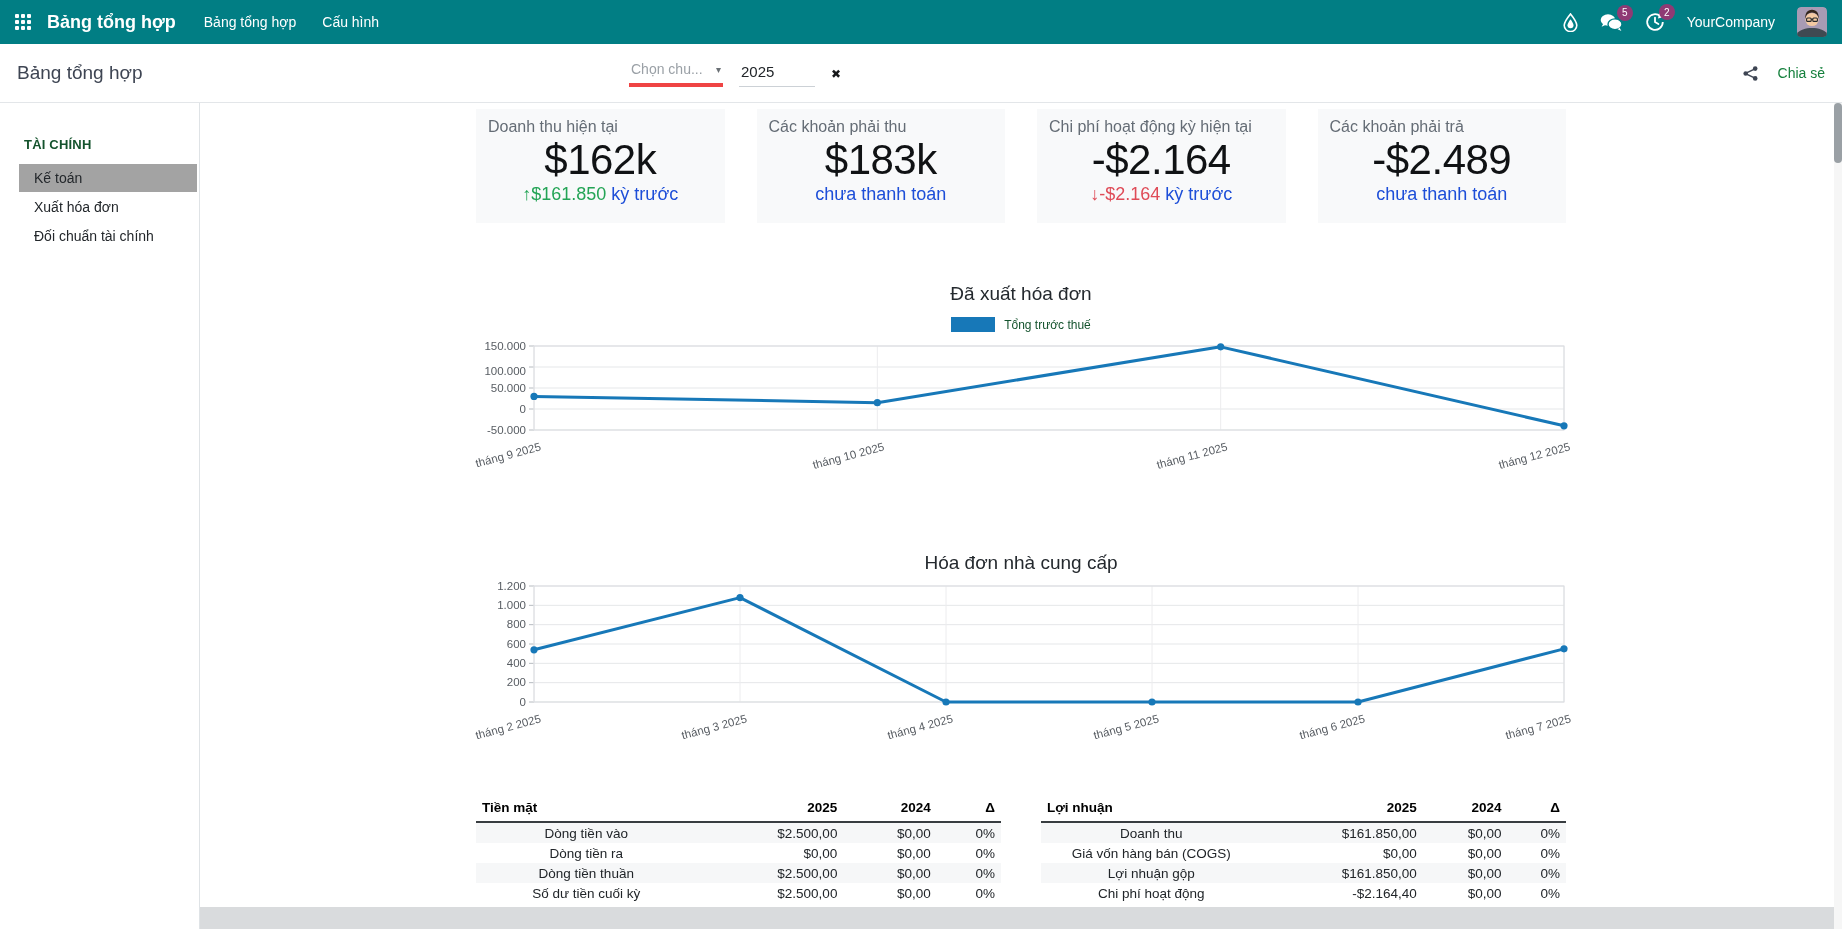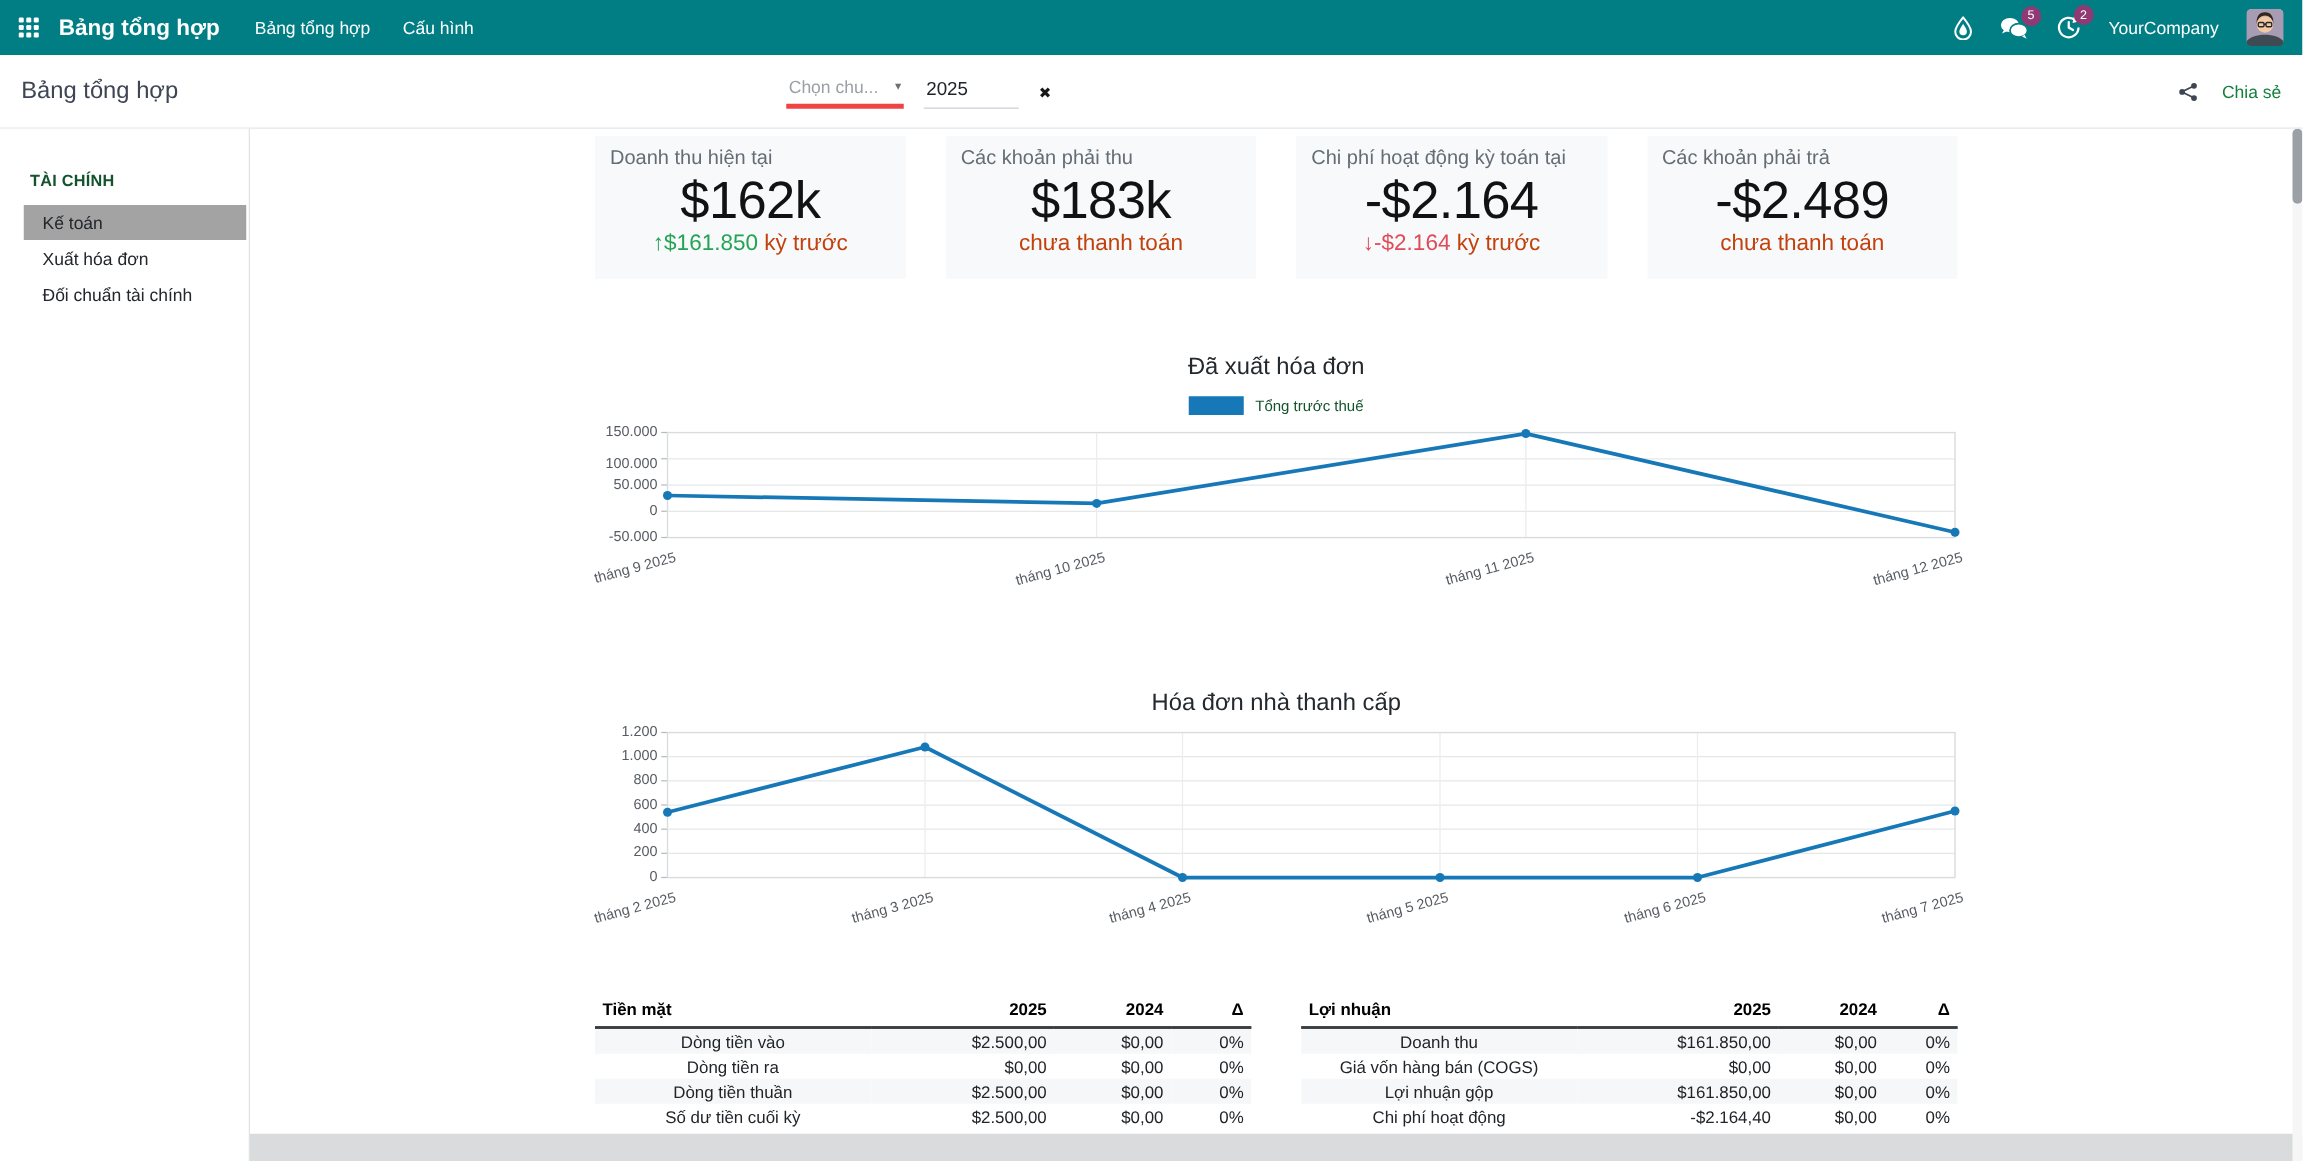--- a/index.html
+++ b/index.html
@@ -38,21 +38,21 @@
   .inner{width:1090px;margin:0 auto;padding-top:6px;}
 
   
   .kpi-row{display:flex;gap:32px;}
   .kpi-card{flex:1;background:#f8f9fa;padding:9px 12px 10px;height:114px;}
   .kpi-title{font-size:16px;color:#646c75;white-space:nowrap;overflow:hidden;}
   .kpi-value{font-size:42px;color:#101214;text-align:center;line-height:1.12;letter-spacing:-.5px;}
   .kpi-sub{font-size:18px;text-align:center;margin-top:1px;white-space:nowrap;}
   .green{color:#23a455;}
   .red{color:#df4b57;}
-  .muted{color:#c2410c;}
+  .muted{color:#1d4ed8;}
   .kpi-arrow{font-weight:700;}
 
   
   .chart-block1{margin-top:60px;}
   .chart-block2{margin-top:72px;}
   .chart-title{text-align:center;font-size:19px;color:#24292e;}
   .legend{display:flex;justify-content:center;align-items:center;gap:9px;margin-top:12px;font-size:12px;color:#14532d;}
   .swatch{width:44px;height:15px;display:inline-block;}
   .plot-wrap{position:relative;width:1088px;margin-top:14px;}
   .chart-block2 .plot-wrap{margin-top:12px;}
@@ -171,21 +171,21 @@
           <div class="kpi-title">Doanh thu hiện tại</div>
           <div class="kpi-value">$162k</div>
           <div class="kpi-sub"><span class="green kpi-arrow">↑</span><span class="green">$161.850</span><span class="muted"> kỳ trước</span></div>
         </div>
         <div class="kpi-card">
           <div class="kpi-title">Các khoản phải thu</div>
           <div class="kpi-value">$183k</div>
           <div class="kpi-sub"><span class="muted">chưa thanh toán</span></div>
         </div>
         <div class="kpi-card">
-          <div class="kpi-title">Chi phí hoạt động kỳ toán tại</div>
+          <div class="kpi-title">Chi phí hoạt động kỳ hiện tại</div>
           <div class="kpi-value">-$2.164</div>
           <div class="kpi-sub"><span class="red kpi-arrow">↓</span><span class="red">-$2.164</span><span class="muted"> kỳ trước</span></div>
         </div>
         <div class="kpi-card">
           <div class="kpi-title">Các khoản phải trả</div>
           <div class="kpi-value">-$2.489</div>
           <div class="kpi-sub"><span class="muted">chưa thanh toán</span></div>
         </div>
       </div>
 
@@ -224,21 +224,21 @@
             <div class="ytick" style="top:18px">100.000</div>
             <div class="ytick" style="top:-7.5px">150.000</div>
             <div class="xtick" style="right:1022.0px;top:94px">tháng 9 2025</div>
             <div class="xtick" style="right:678.7px;top:94px">tháng 10 2025</div>
             <div class="xtick" style="right:335.3px;top:94px">tháng 11 2025</div>
             <div class="xtick" style="right:-8.0px;top:94px">tháng 12 2025</div>
           </div>
       </div>
 
       <div class="chart-block2">
-        <div class="chart-title">Hóa đơn nhà thanh cấp</div>
+        <div class="chart-title">Hóa đơn nhà cung cấp</div>
         <div class="plot-wrap" id="plot1" style="height: 166px;">
             <svg style="position:absolute;left:58px;top:0;overflow:visible" width="1030" height="116" viewBox="0 0 1030 116">
               <line x1="0" y1="116" x2="1030" y2="116" stroke="#e5e7e9" stroke-width="1"></line>
               <line x1="-5" y1="116" x2="0" y2="116" stroke="#b6bbc0" stroke-width="1"></line>
               <line x1="0" y1="96.66666666666667" x2="1030" y2="96.66666666666667" stroke="#e5e7e9" stroke-width="1"></line>
               <line x1="-5" y1="96.66666666666667" x2="0" y2="96.66666666666667" stroke="#b6bbc0" stroke-width="1"></line>
               <line x1="0" y1="77.33333333333334" x2="1030" y2="77.33333333333334" stroke="#e5e7e9" stroke-width="1"></line>
               <line x1="-5" y1="77.33333333333334" x2="0" y2="77.33333333333334" stroke="#b6bbc0" stroke-width="1"></line>
               <line x1="0" y1="58" x2="1030" y2="58" stroke="#e5e7e9" stroke-width="1"></line>
               <line x1="-5" y1="58" x2="0" y2="58" stroke="#b6bbc0" stroke-width="1"></line>

